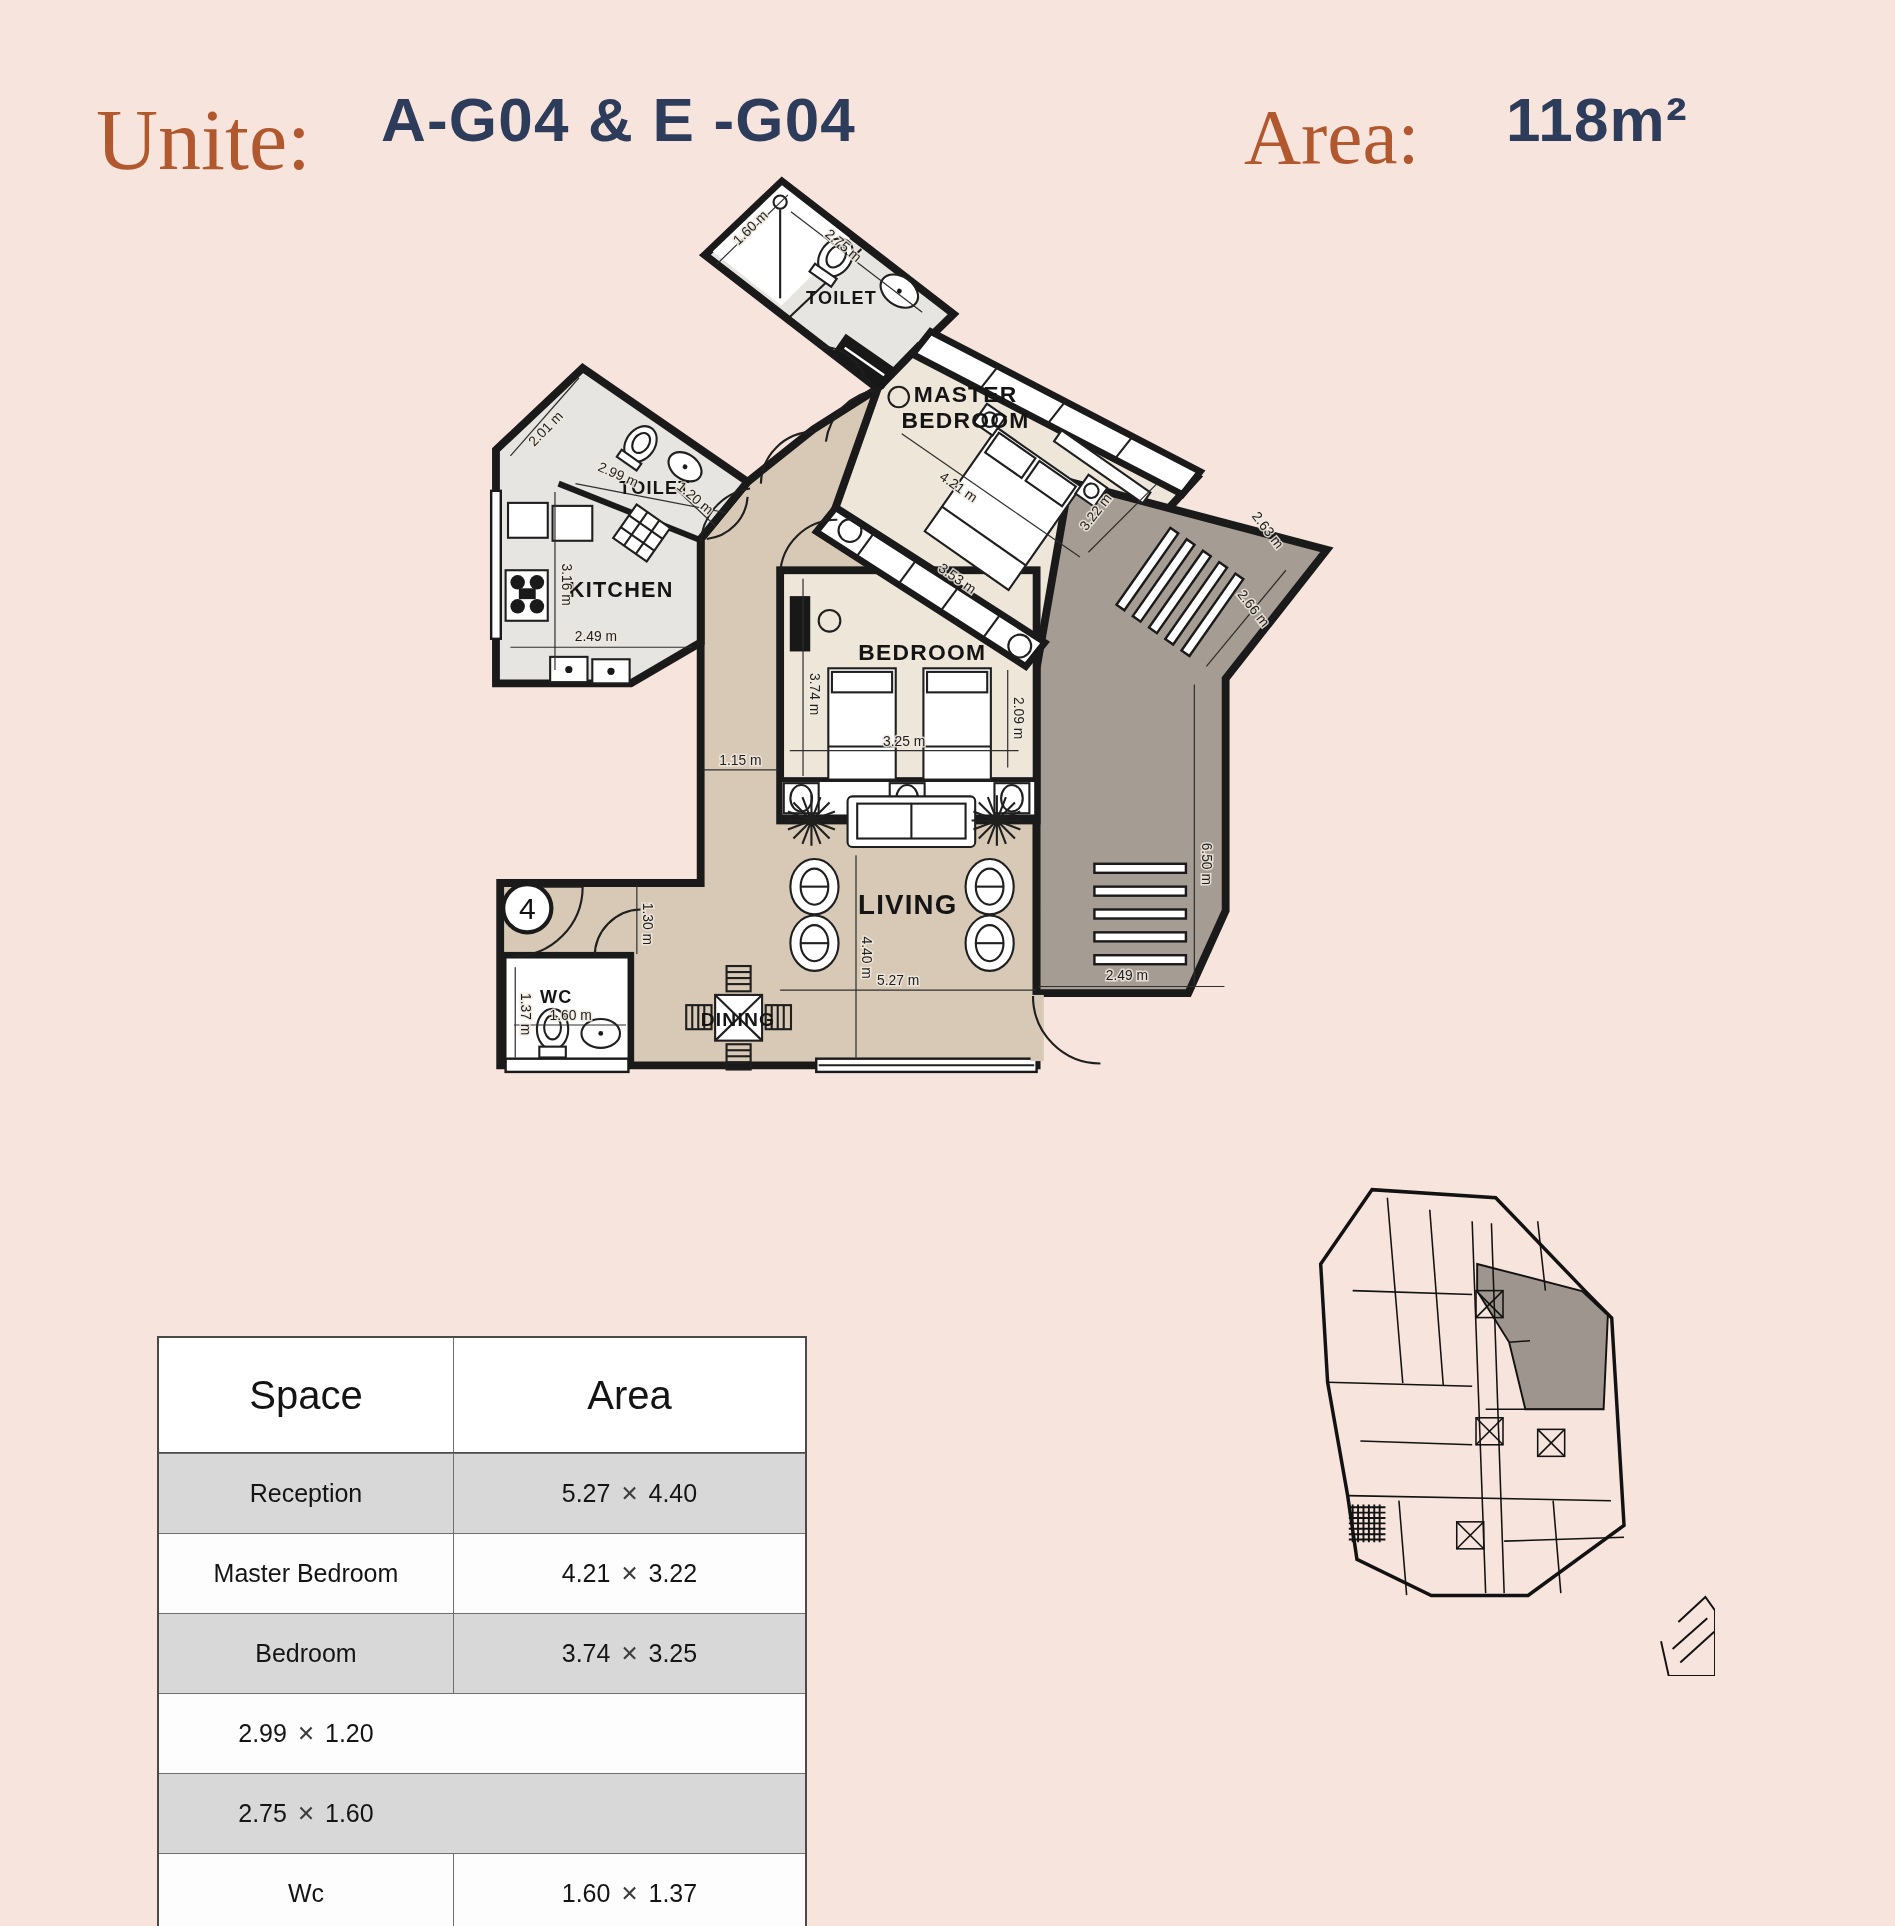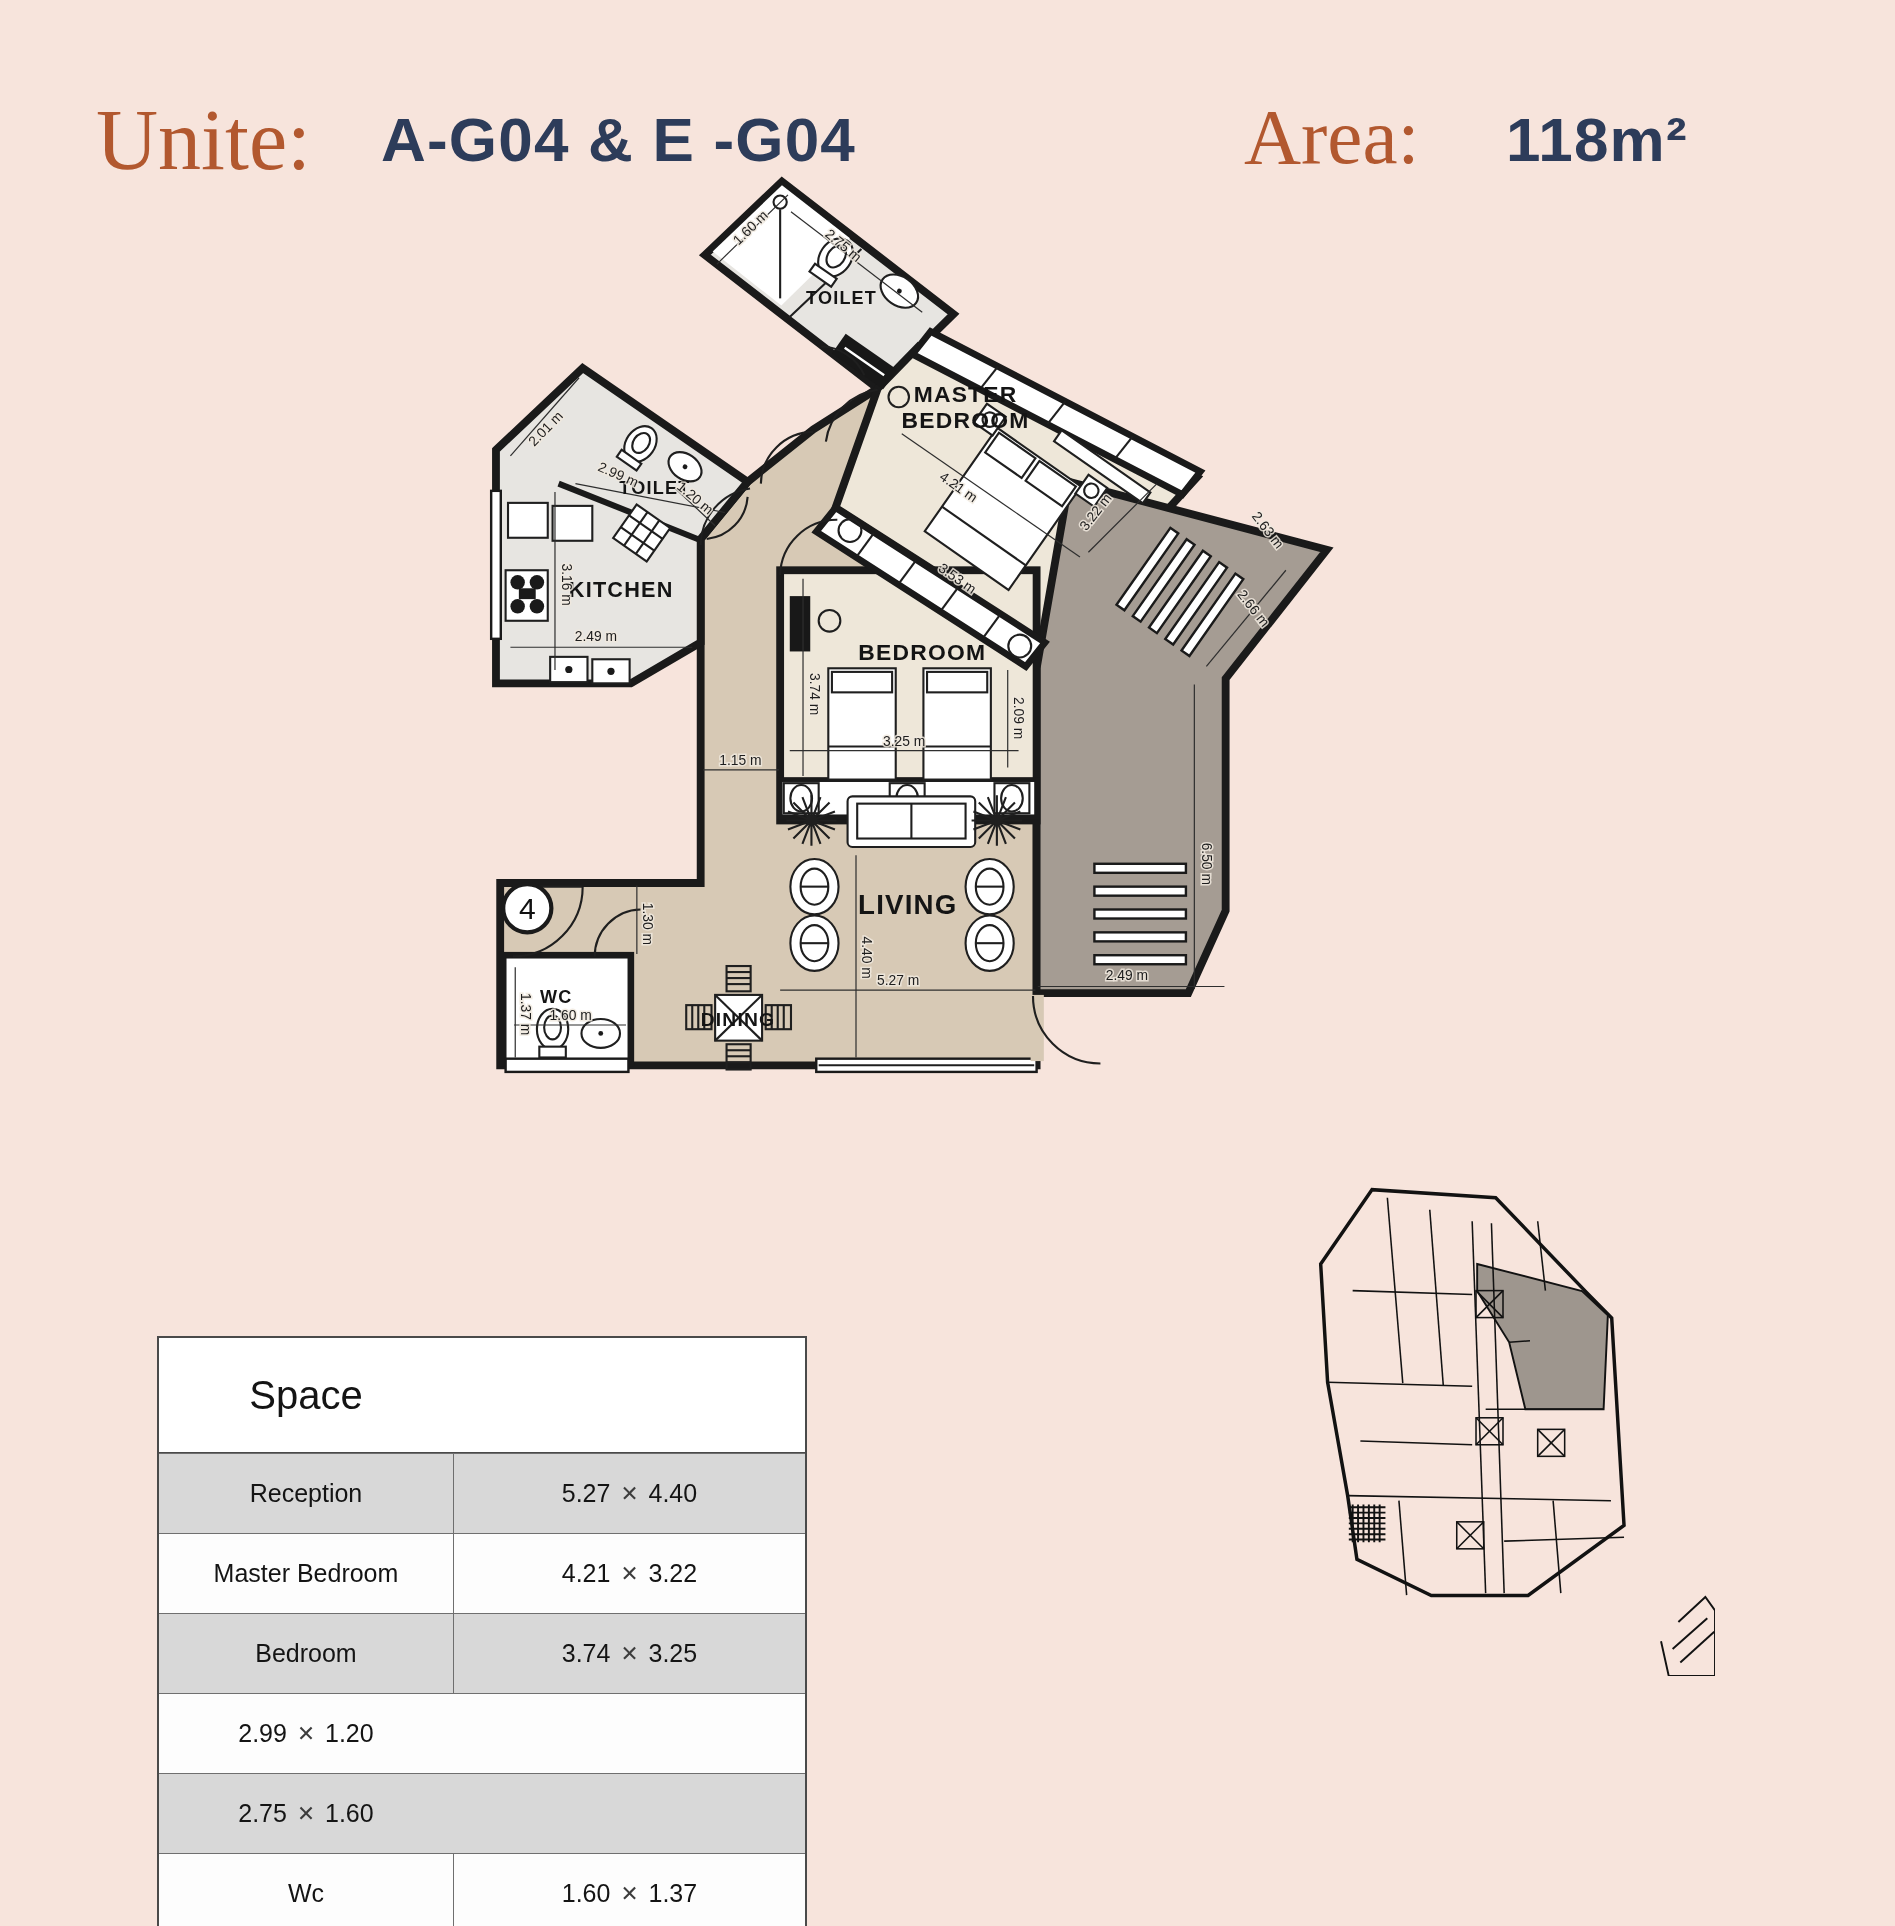--- a/index.html
+++ b/index.html
@@ -5,21 +5,21 @@
   :root{
     --bg:#f7e4dc; --rust:#b2582f; --navy:#2d3c5a; --wall:#1a1a1a;
     --floor-tan:#d7c9b5; --floor-beige:#eee7d9; --floor-gray:#a59c93;
     --room-gray:#e7e5e1; --stripe:#d8d8d8; --row-white:#fdfdfd;
   }
   *{margin:0;padding:0;box-sizing:border-box;}
   html,body{width:1895px;height:2056px;}
   body{background:var(--bg);font-family:"Liberation Sans",sans-serif;position:relative;overflow:hidden;}
   .abs{position:absolute;}
   .title-label{font-family:"Liberation Serif","DejaVu Serif",serif;color:var(--rust);line-height:1;margin-top:32px;}
-  .title-value{font-family:"Liberation Sans",sans-serif;font-weight:bold;color:var(--navy);line-height:1;letter-spacing:1.2px;margin-top:20px;}
+  .title-value{font-family:"Liberation Sans",sans-serif;font-weight:bold;color:var(--navy);line-height:1;letter-spacing:1.2px;}
   #unite-label{left:96px;top:65px;font-size:86px;}
   #unite-value{left:381px;top:89px;font-size:62px;}
   #area-label{left:1244px;top:65px;font-size:79px;}
   #area-value{left:1506px;top:89px;font-size:62px;}
 
   
   .spec-table{left:157px;top:1336px;width:650px;border:2.3px solid #4a4a4a;background:#fff;}
   .t-row{display:grid;grid-template-columns:45.5% 54.5%;border-top:1.2px solid #6f6f6f;}
   .t-row.head{border-top:none;height:115px;}
   .t-row:not(.head){height:80px;}
@@ -373,20 +373,21 @@
   <g class="mini" stroke-width="5">
     <polyline points="1005,1160 1075,1095 1100,1130 1100,1300 980,1300 960,1210"></polyline>
     <line x1="990" y1="1230" x2="1080" y2="1150"></line>
     <line x1="1010" y1="1265" x2="1098" y2="1185"></line>
   </g>
 </svg>
 
 <div class="abs spec-table">
   <div class="t-row head">
     <div class="t-cell">Space</div>
+    <div class="t-cell">Area</div>
   </div>
 
   <div class="t-row alt">
     <div class="t-cell">Reception</div>
     <div class="t-cell">
       <span>5.27</span>
       <span class="dim-x">✕</span>
       <span>4.40</span>
     </div>
   </div>

